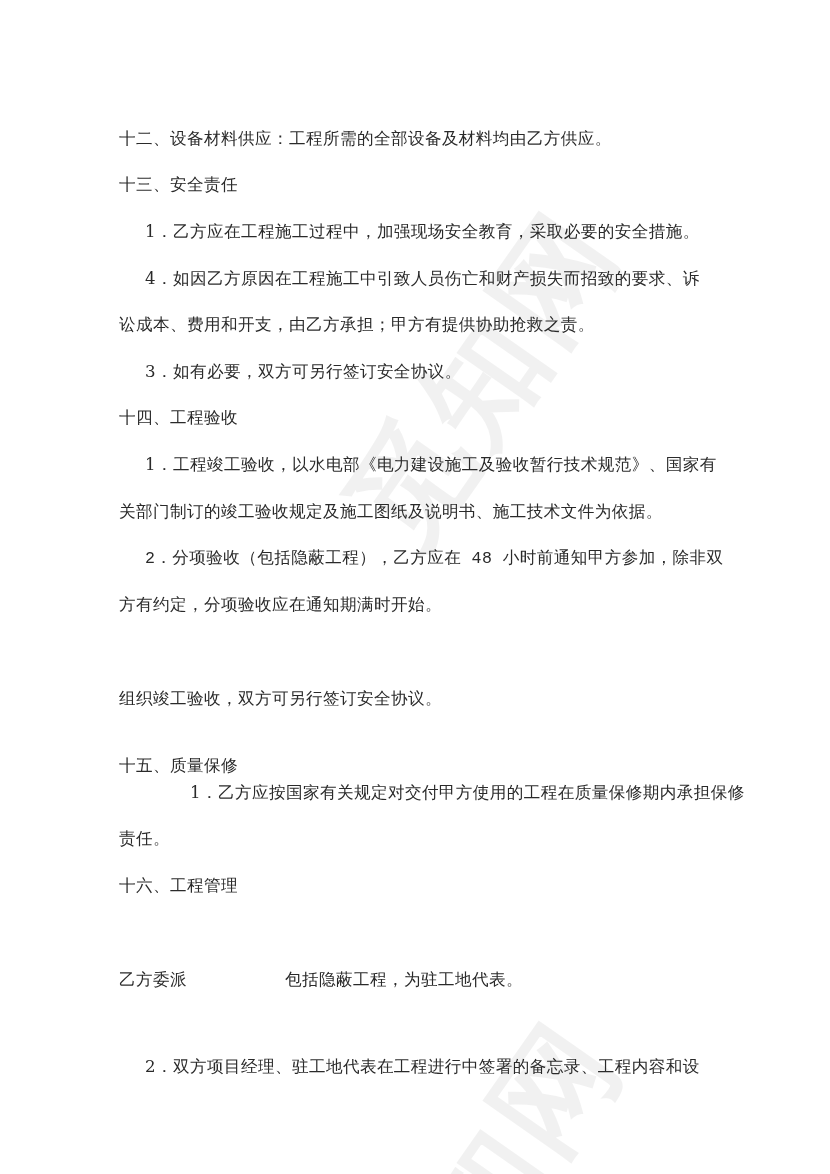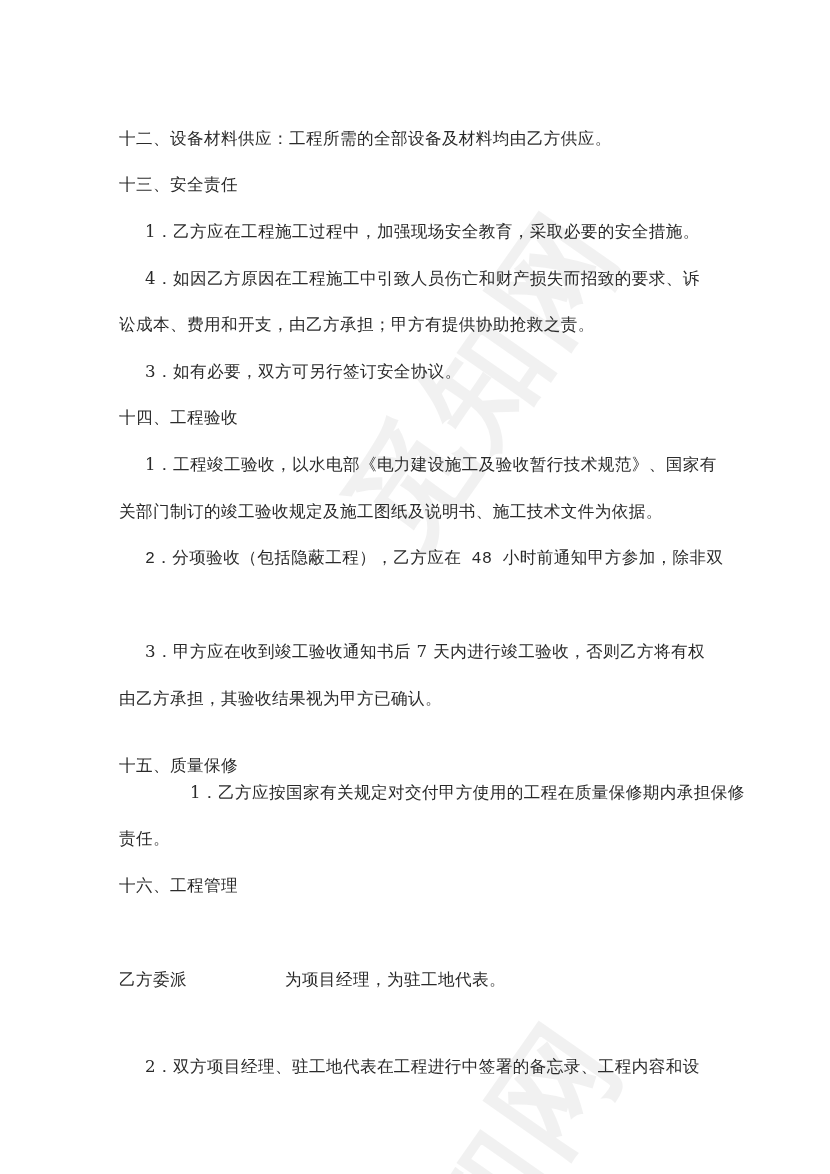--- a/index.html
+++ b/index.html
@@ -73,25 +73,25 @@
     <div class="line" style="top:128px;">十二、设备材料供应：工程所需的全部设备及材料均由乙方供应。</div>
     <div class="line" style="top:174px;text-align:right;">十三、安全责任</div>
     <div class="line indent" style="top:221px;text-align:right;">1．乙方应在工程施工过程中，加强现场安全教育，采取必要的安全措施。</div>
     <div class="line indent" style="top:268px;">4．如因乙方原因在工程施工中引致人员伤亡和财产损失而招致的要求、诉</div>
     <div class="line" style="top:314px;">讼成本、费用和开支，由乙方承担；甲方有提供协助抢救之责。</div>
     <div class="line indent" style="top:361px;">3．如有必要，双方可另行签订安全协议。</div>
     <div class="line" style="top:407px;">十四、工程验收</div>
     <div class="line indent" style="top:454px;">1．工程竣工验收，以水电部《电力建设施工及验收暂行技术规范》、国家有</div>
     <div class="line" style="top:501px;">关部门制订的竣工验收规定及施工图纸及说明书、施工技术文件为依据。</div>
     <div class="line indent" style="top:548px;font-family:Liberation Mono, monospace;">2．分项验收（包括隐蔽工程），乙方应在 48 小时前通知甲方参加，除非双</div>
-    <div class="line indent" style="top:641px;">3．甲方应在收到竣工验收通知书后 7 天内进行竣工验收，否则乙方将有权</div>
-    <div class="line" style="top:688px;">由乙方承担，其验收结果视为甲方已确认。</div>
+    <div class="line" style="top:594px;">方有约定，分项验收应在通知期满时开始。</div>
+    <div class="line" style="top:688px;">组织竣工验收，双方可另行签订安全协议。</div>
     <div class="line" style="top:735px;margin-top:20px;">十五、质量保修</div>
     <div class="line indent" style="top:782px;margin-left:45px;">1．乙方应按国家有关规定对交付甲方使用的工程在质量保修期内承担保修</div>
     <div class="line" style="top:828px;">责任。</div>
     <div class="line" style="top:875px;">十六、工程管理</div>
 
     <div class="line" style="top:969px;">
-      <span>乙方委派</span><span class="blank" style="width:98px;"></span><span>为项目经理，为驻工地代表。</span>
+      <span>乙方委派</span><span class="blank" style="width:98px;"></span><span>包括隐蔽工程，为驻工地代表。</span>
     </div>
     <div class="line indent" style="top:1016px;margin-top:40px;">2．双方项目经理、驻工地代表在工程进行中签署的备忘录、工程内容和设</div>
   </div>
 </div>
 
 </body></html>

